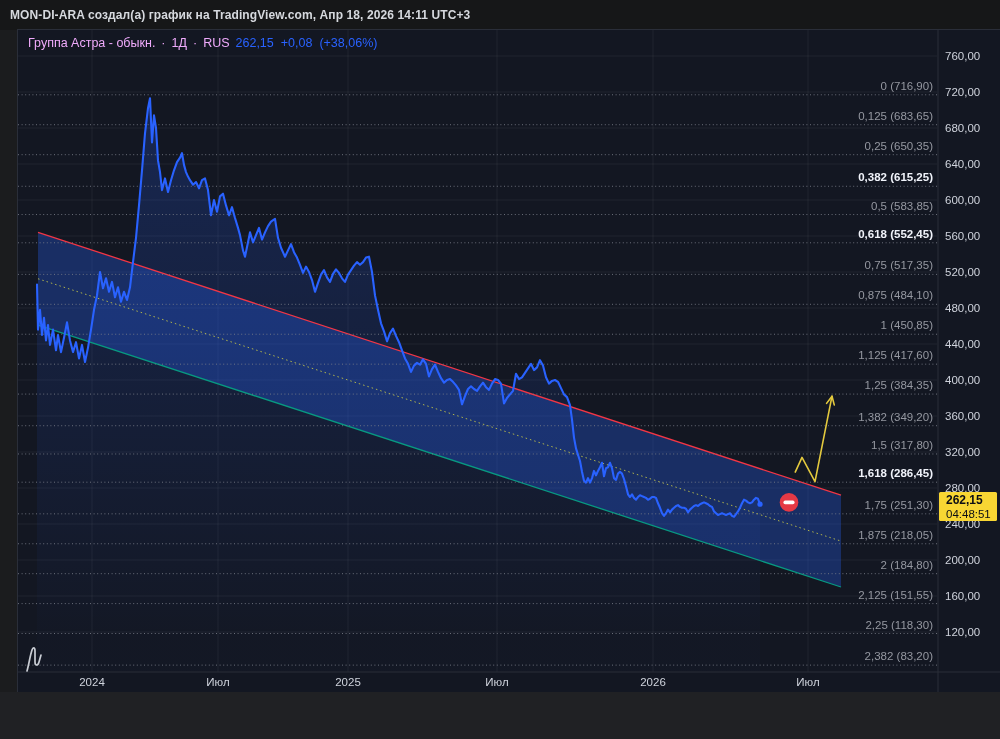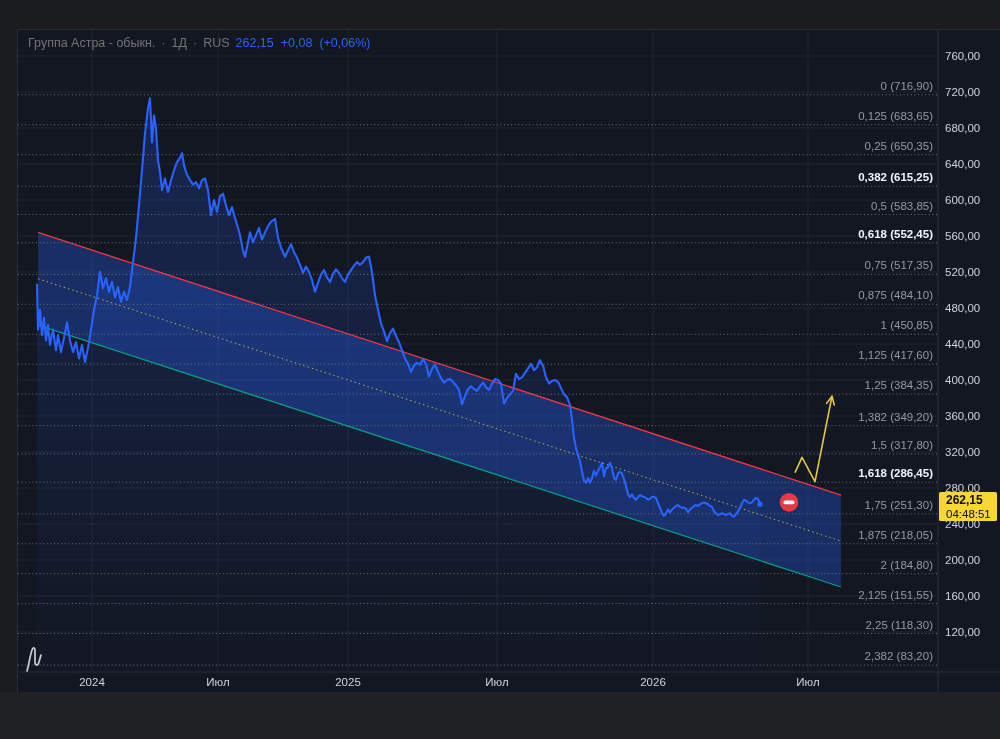--- a/index.html
+++ b/index.html
@@ -6,41 +6,44 @@
     font-family:"Liberation Sans",sans-serif;-webkit-font-smoothing:antialiased;}
   .stage{position:relative;width:1000px;height:739px;background:#1b1c1e;}
   .top-bar{position:absolute;left:0;top:0;width:1000px;height:30px;background:#161718;
     display:flex;align-items:center;}
   .top-bar span{color:#d6d9de;font-size:12px;font-weight:700;margin-left:10px;letter-spacing:.1px;}
   .chart-window{position:absolute;left:18px;top:30px;width:982px;height:662px;background:#131722;
     box-shadow:0 0 0 1px #2a2e39;}
   .chart-svg{position:absolute;left:0;top:0;width:982px;height:662px;display:block;}
   .legend{position:absolute;left:10px;top:0;height:26px;display:flex;align-items:center;gap:6px;
     font-size:12.5px;white-space:nowrap;z-index:5;}
-  .legend .sym{color:#737373;}
+  .legend .sym{color:#f0abfc;}
   .legend .quote{color:#2962ff;display:flex;gap:7px;}
   .logo-bar{position:absolute;left:0;top:692px;width:1000px;height:47px;background:#202124;}
 </style>
 </head>
 <body>
 
 <div class="stage">
 
+  <div class="top-bar">
+    <span>MON-DI-ARA создал(а) график на TradingView.com, Апр 18, 2026 14:11 UTC+3</span>
+  </div>
 
   <div class="chart-window">
     <div class="legend">
       <span class="sym">Группа Астра - обыкн.</span>
       <span class="sym">·</span>
       <span class="sym">1Д</span>
       <span class="sym">·</span>
       <span class="sym">RUS</span>
       <span class="quote">
         <span>262,15</span>
         <span>+0,08</span>
-        <span>(+0,06%)</span>
+        <span>(+38,06%)</span>
       </span>
     </div>
     <svg class="chart-svg" viewBox="18 30 982 662" xmlns="http://www.w3.org/2000/svg">
         <defs>
           <linearGradient id="areaGrad" gradientUnits="userSpaceOnUse" x1="0" y1="95" x2="0" y2="640">
             <stop offset="0" stop-color="rgba(41,98,255,0.22)"></stop>
             <stop offset="1" stop-color="rgba(41,98,255,0.01)"></stop>
           </linearGradient>
         </defs>
         <line x1="92" y1="30" x2="92" y2="672" stroke="rgba(255,255,255,0.055)" stroke-width="1"></line>

